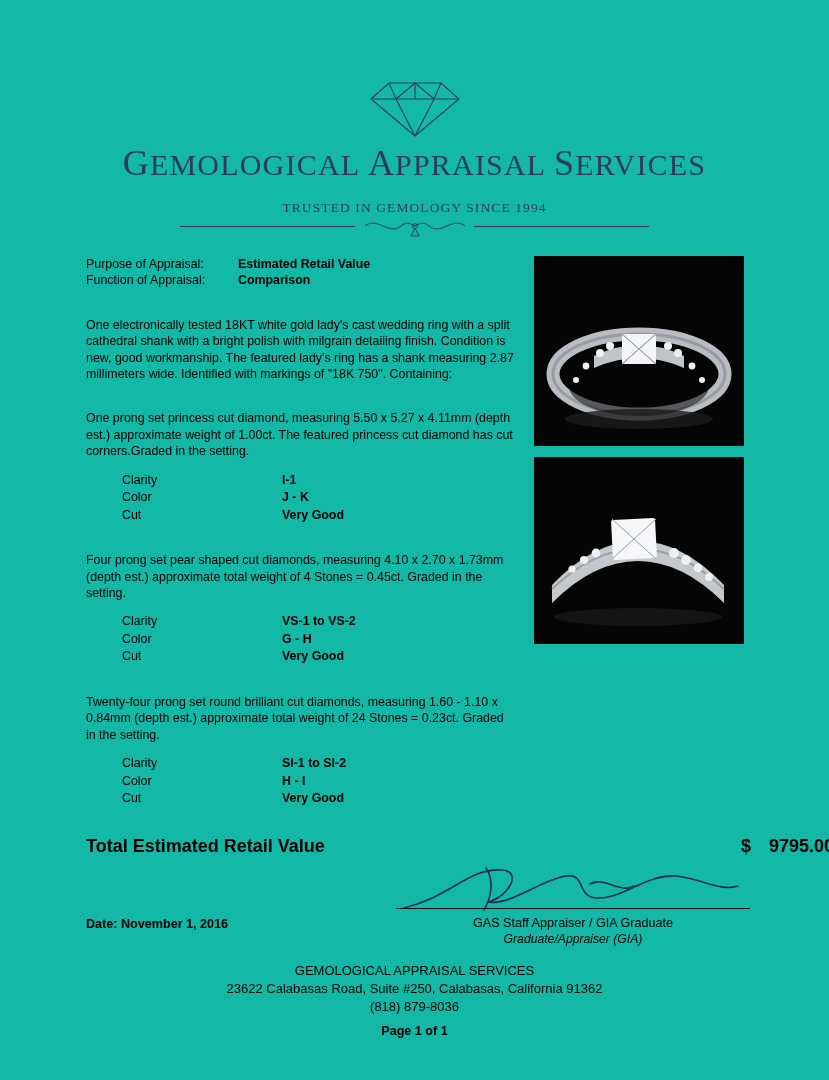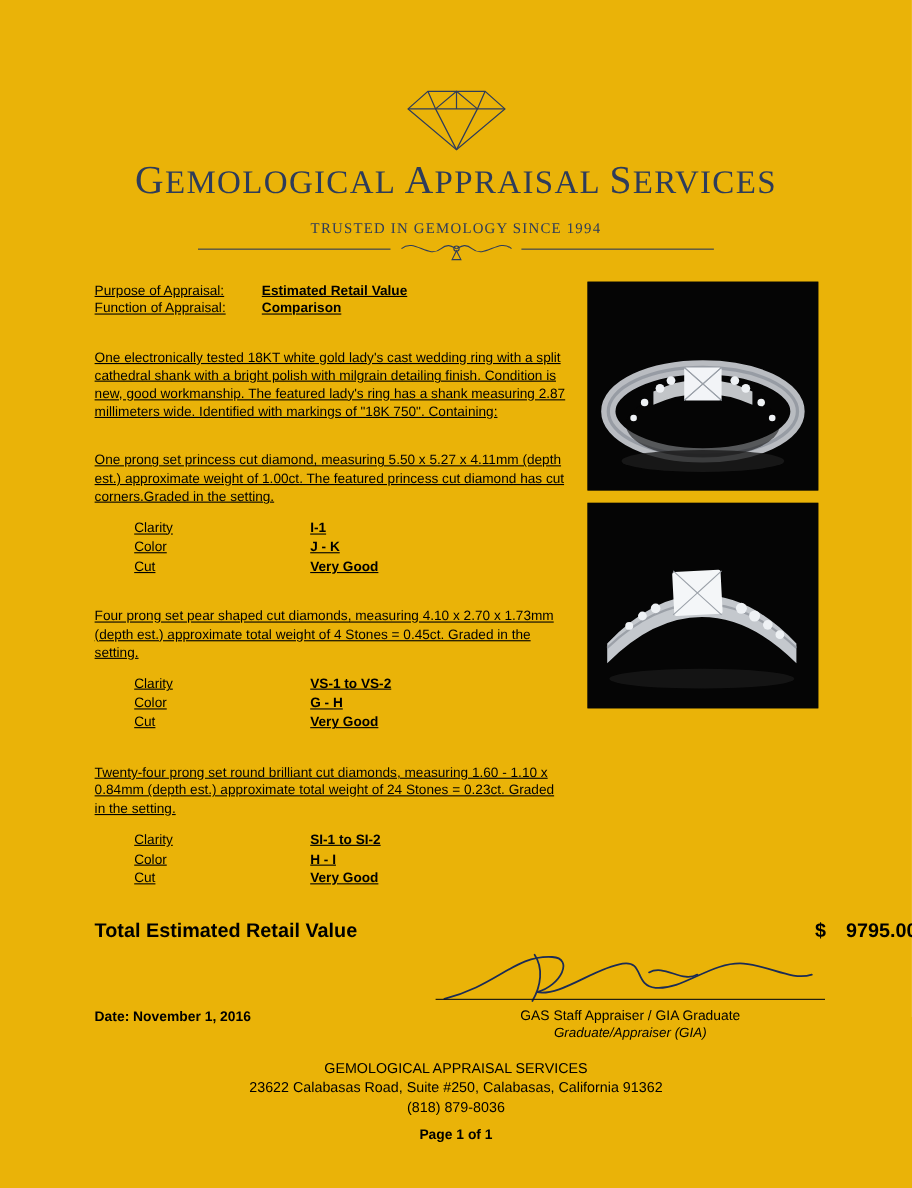--- a/index.html
+++ b/index.html
@@ -11,21 +11,21 @@
     width: 829px;
     height: 1080px;
     position: relative;
     font-family: "Liberation Sans", sans-serif;
     color: #000000;
     overflow: hidden;
   }
   .page {
     position: absolute;
     inset: 0;
-    background: #eab308;
+    background: #14b8a6;
   }
 
   
   .header {
     position: absolute;
     top: 78px;
     left: 0;
     right: 0;
     text-align: center;
   }
@@ -74,21 +74,20 @@
   }
 
   
   .content {
     position: absolute;
     top: 256px;
     left: 86px;
     width: 430px;
     font-size: 12.4px;
     line-height: 16.4px;
-    text-decoration: underline;
   }
   .kv-row {
     display: flex;
   }
   .kv-row .k {
     width: 152px;
     flex: none;
   }
   .kv-row .v {
     font-weight: bold;

